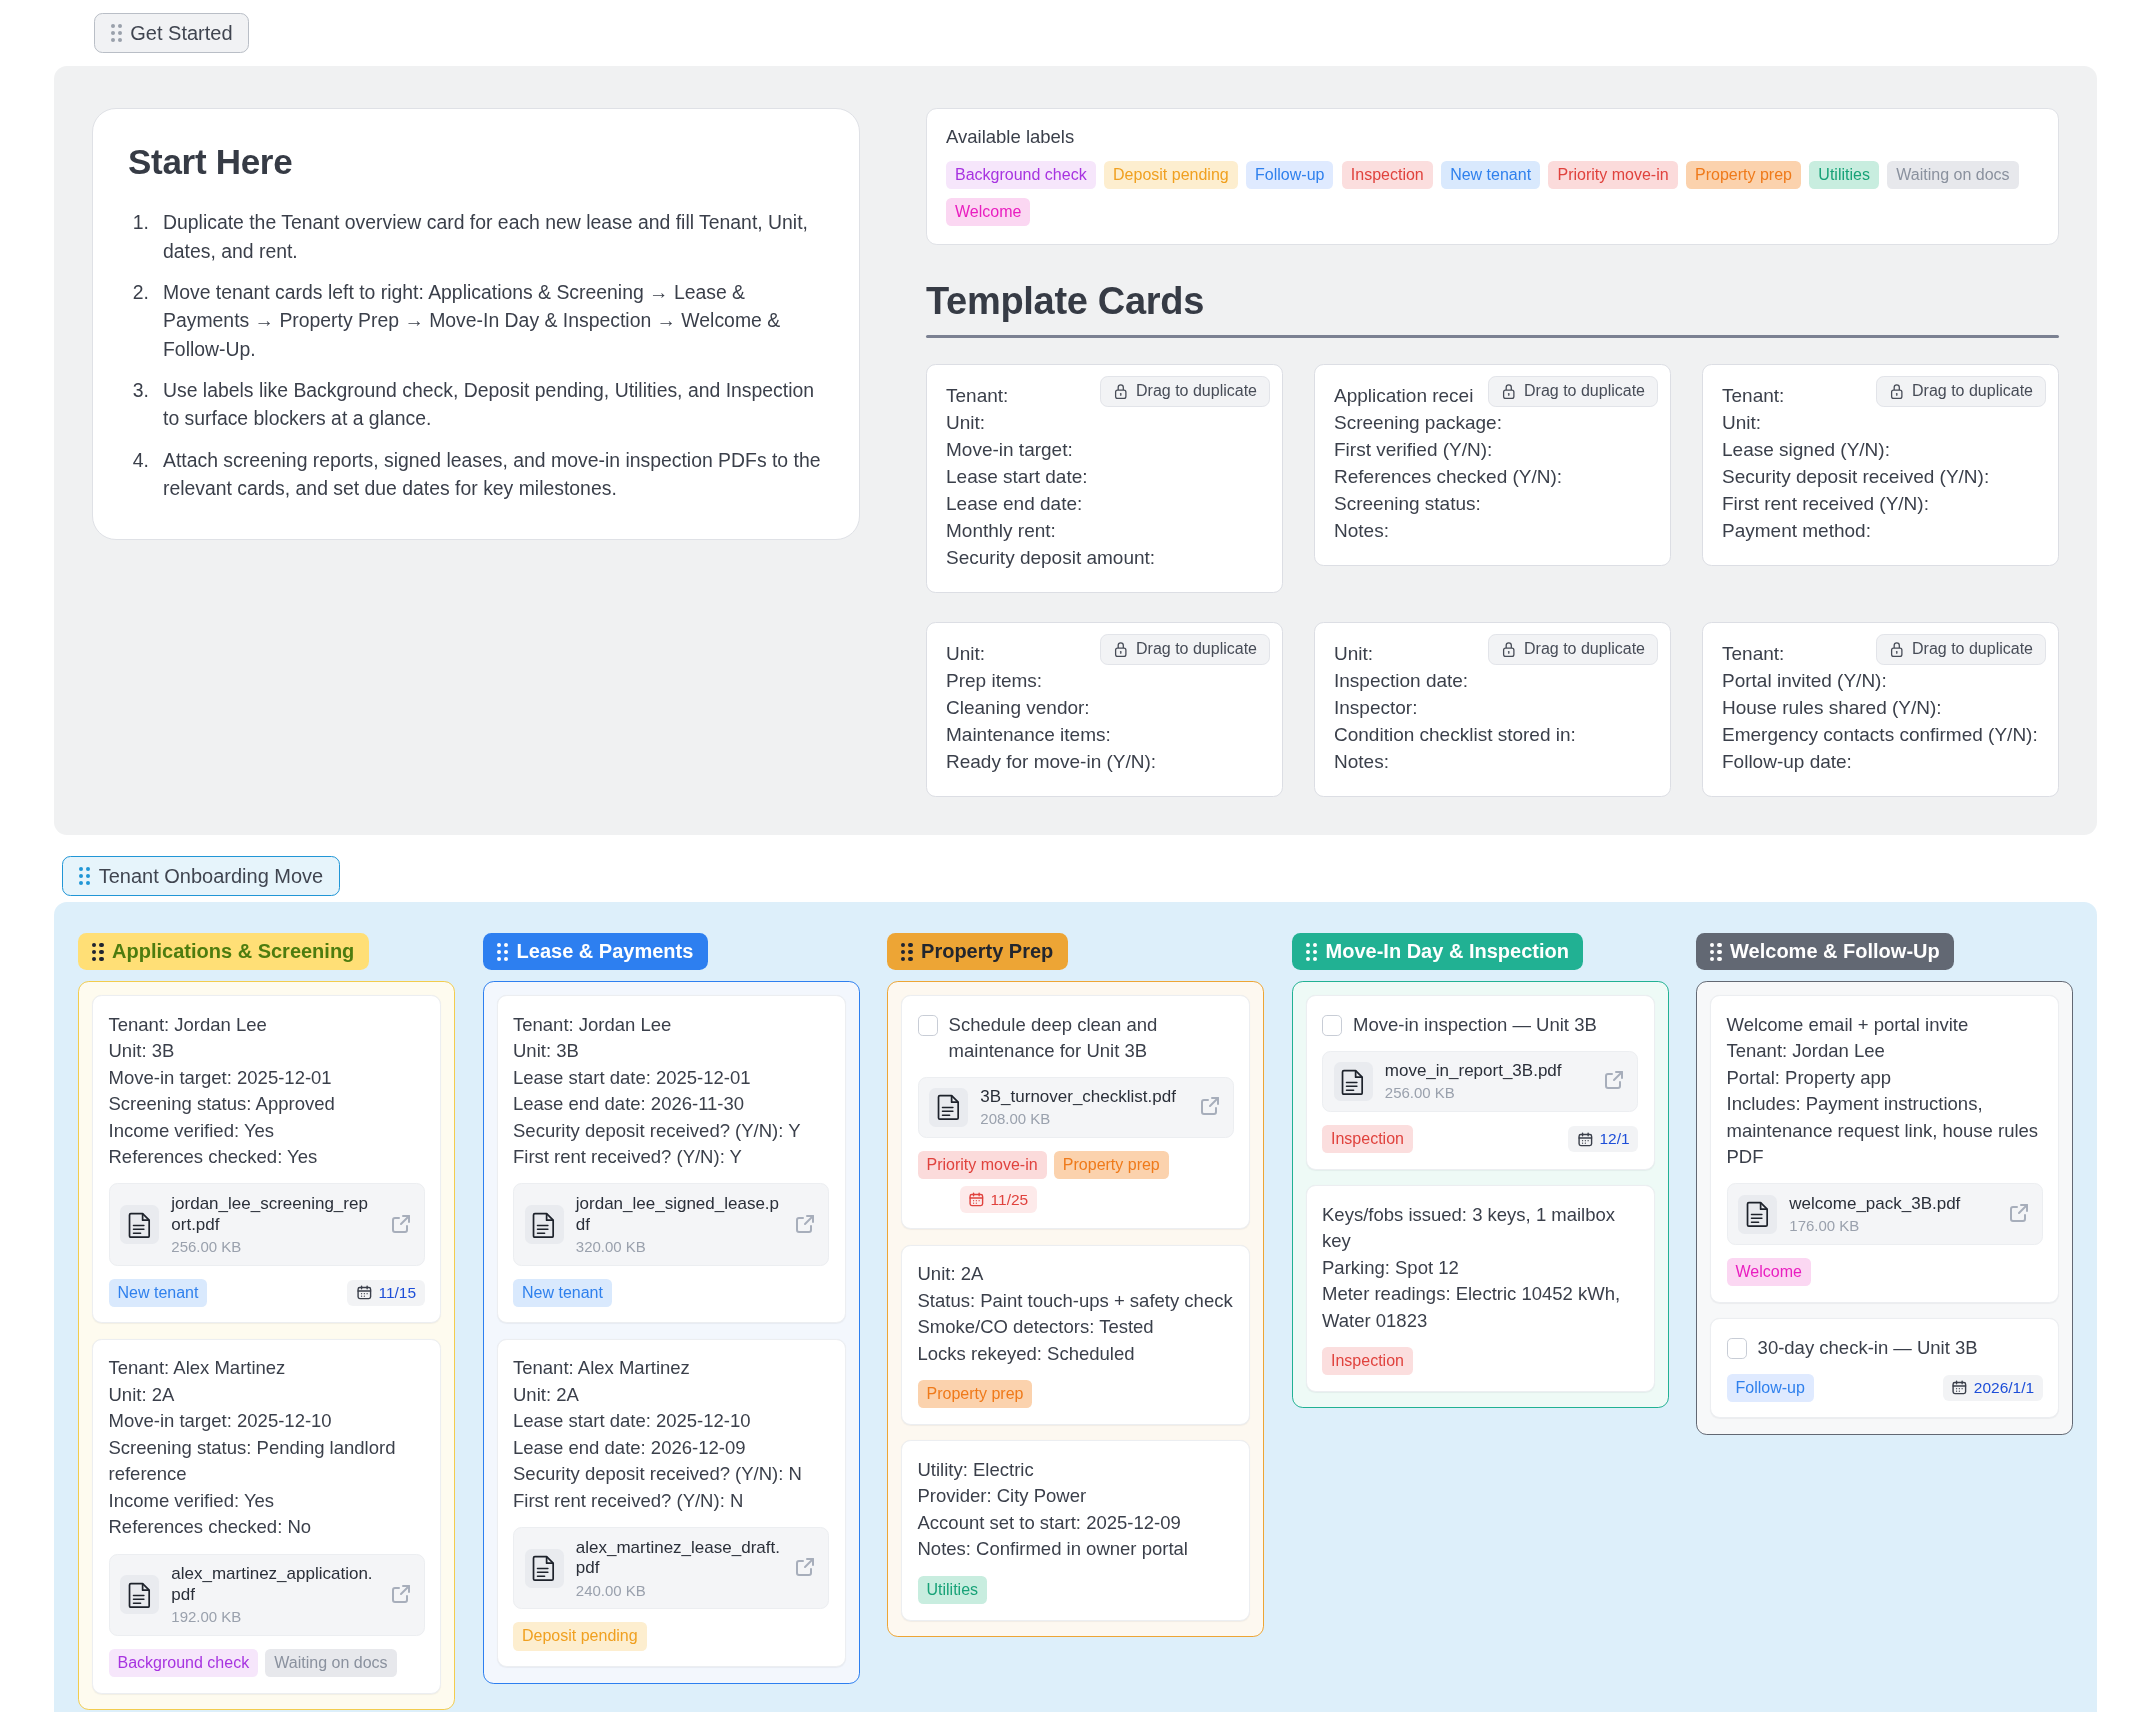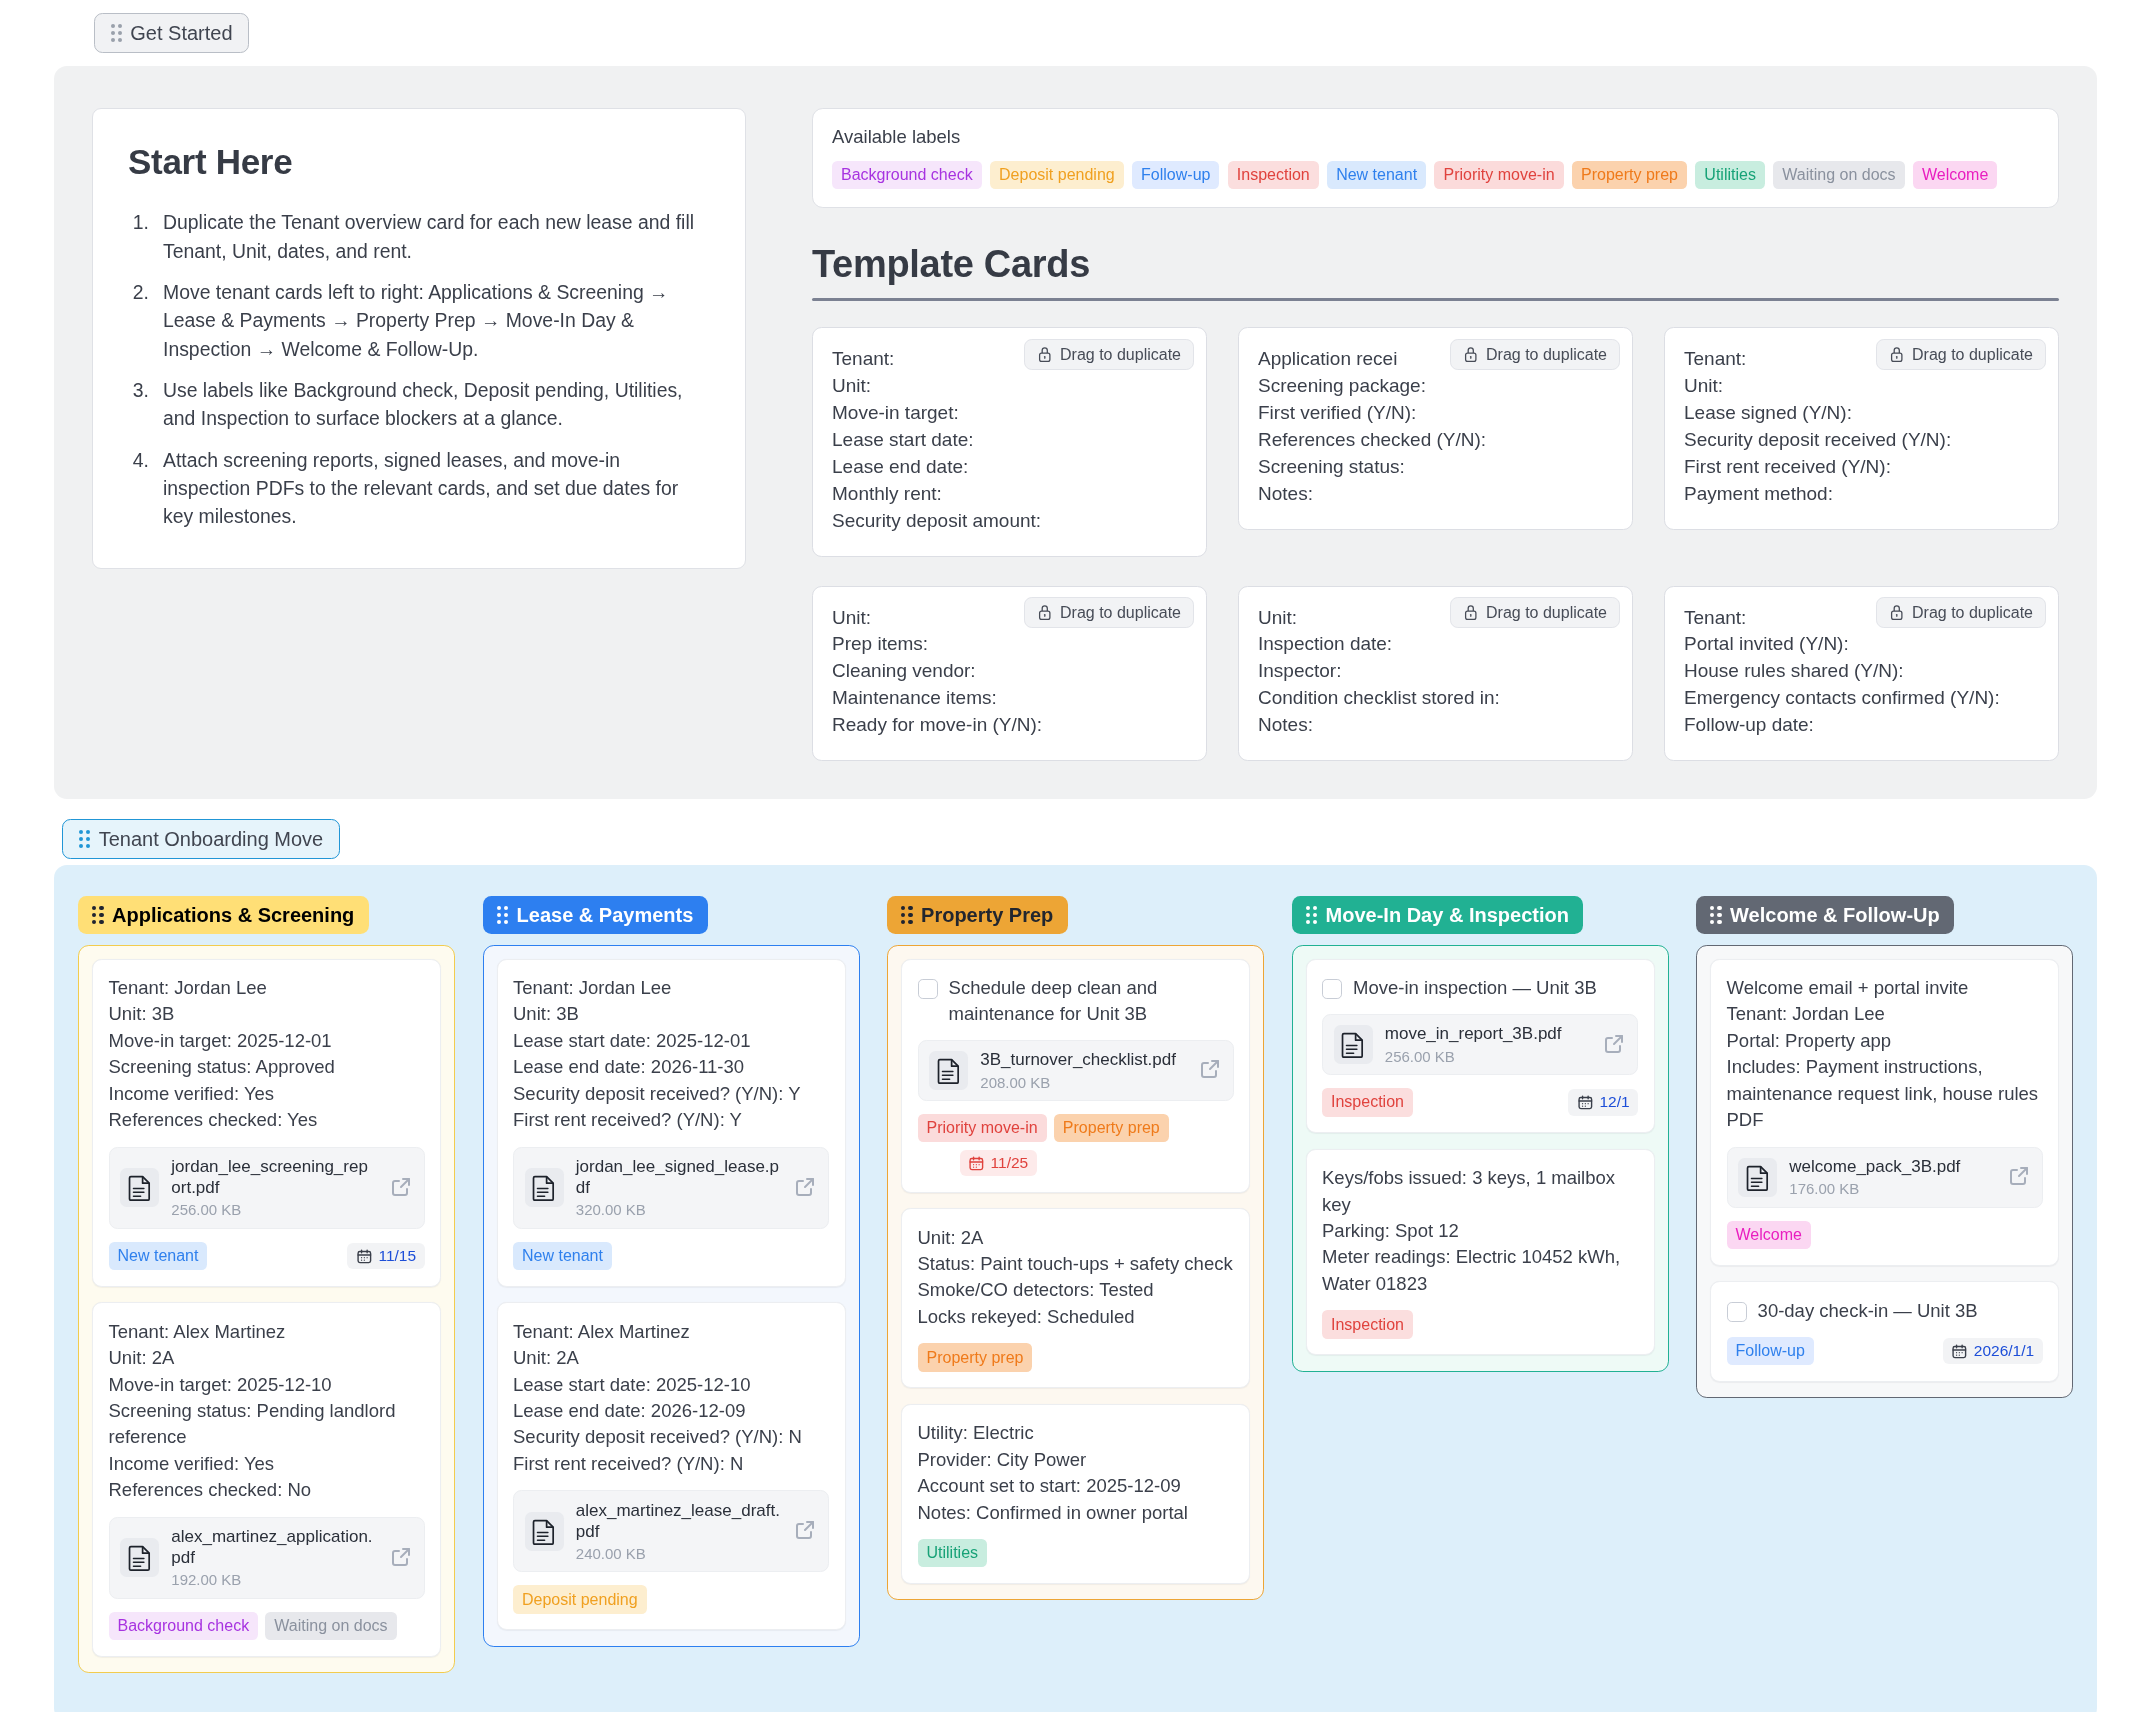--- a/index.html
+++ b/index.html
@@ -53,25 +53,25 @@
     margin: 13px 54px 0 54px;
     background: #f0f1f2;
     border-radius: 13px;
     padding: 42px 38px 38px 38px;
     display: flex;
     gap: 66px;
     align-items: flex-start;
   }
 
   .start-card {
-    width: 654px;
+    width: 768px;
     flex: none;
     background: #ffffff;
     border: 1.2px solid #dfe1e6;
-    border-radius: 9px;
+    border-radius: 24px;
     padding: 33px 35px 37px 35px;
   }
   .start-title {
     font-size: 35px;
     font-weight: 700;
     color: #363b45;
     letter-spacing: -0.3px;
     margin-bottom: 26px;
   }
   .start-list { list-style: none; counter-reset: sh; }
@@ -424,21 +424,21 @@
           <i></i>
           <i></i>
           <i></i>
           <i></i>
           <i></i>
         </span>
       <span>Tenant Onboarding Move</span>
     </div>
   </div>
   <div class="board" id="board">
-      <div class="col"><div class="col-head" style="background: rgb(255, 223, 118); color: #000000;">
+      <div class="col"><div class="col-head" style="background: rgb(255, 223, 118); color: #4d7c0f;">
           <span class="grip grip-dark">
             <i></i>
             <i></i>
             <i></i>
             <i></i>
             <i></i>
             <i></i>
           </span>
           <span>Applications &amp; Screening</span>
         </div><div class="col-body" style="background: rgb(254, 251, 239); border-color: rgb(242, 204, 78);">

